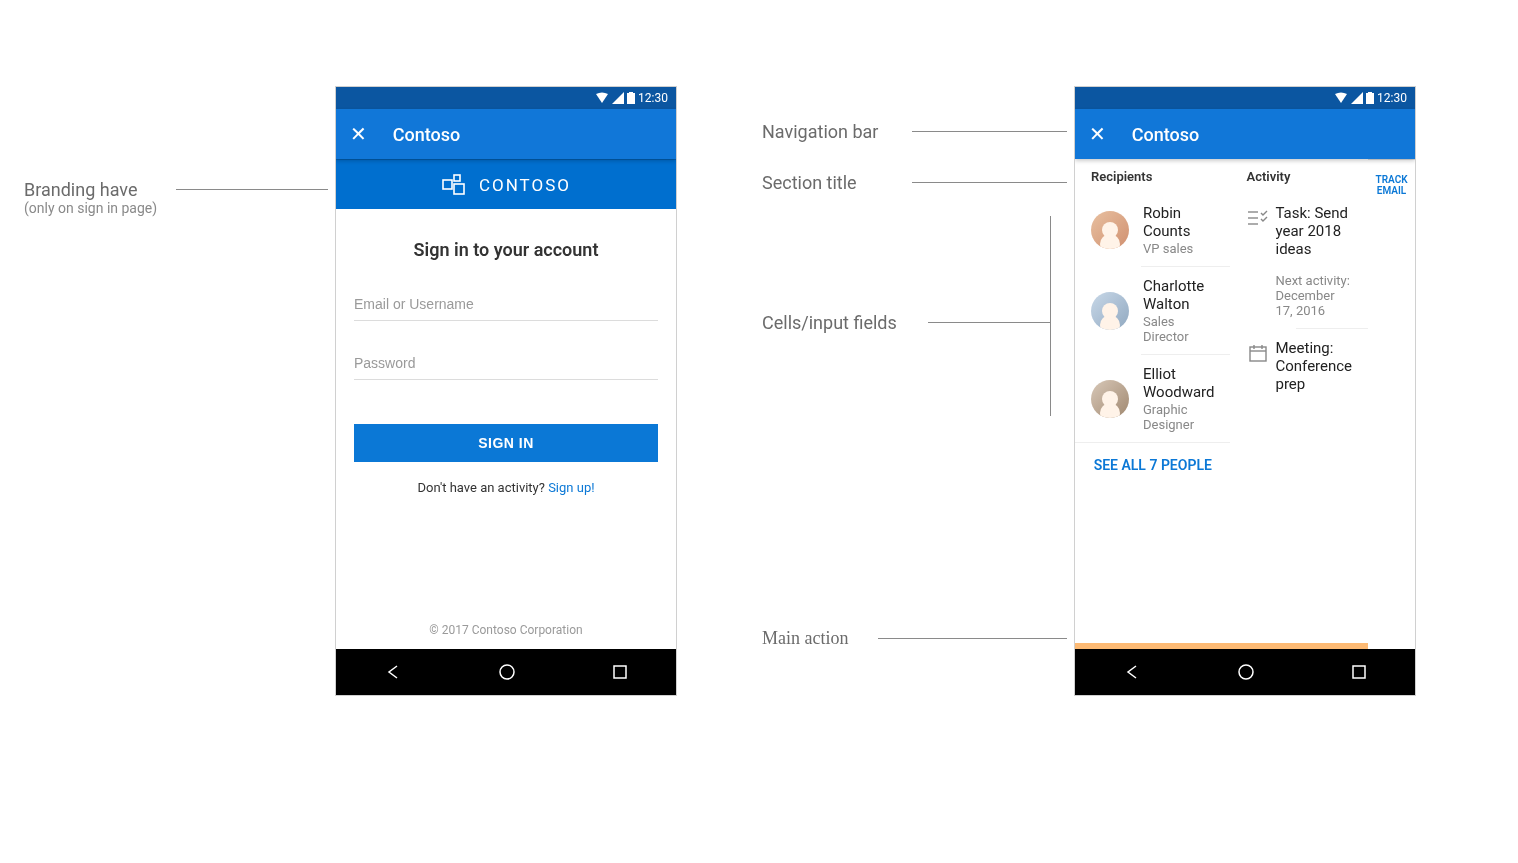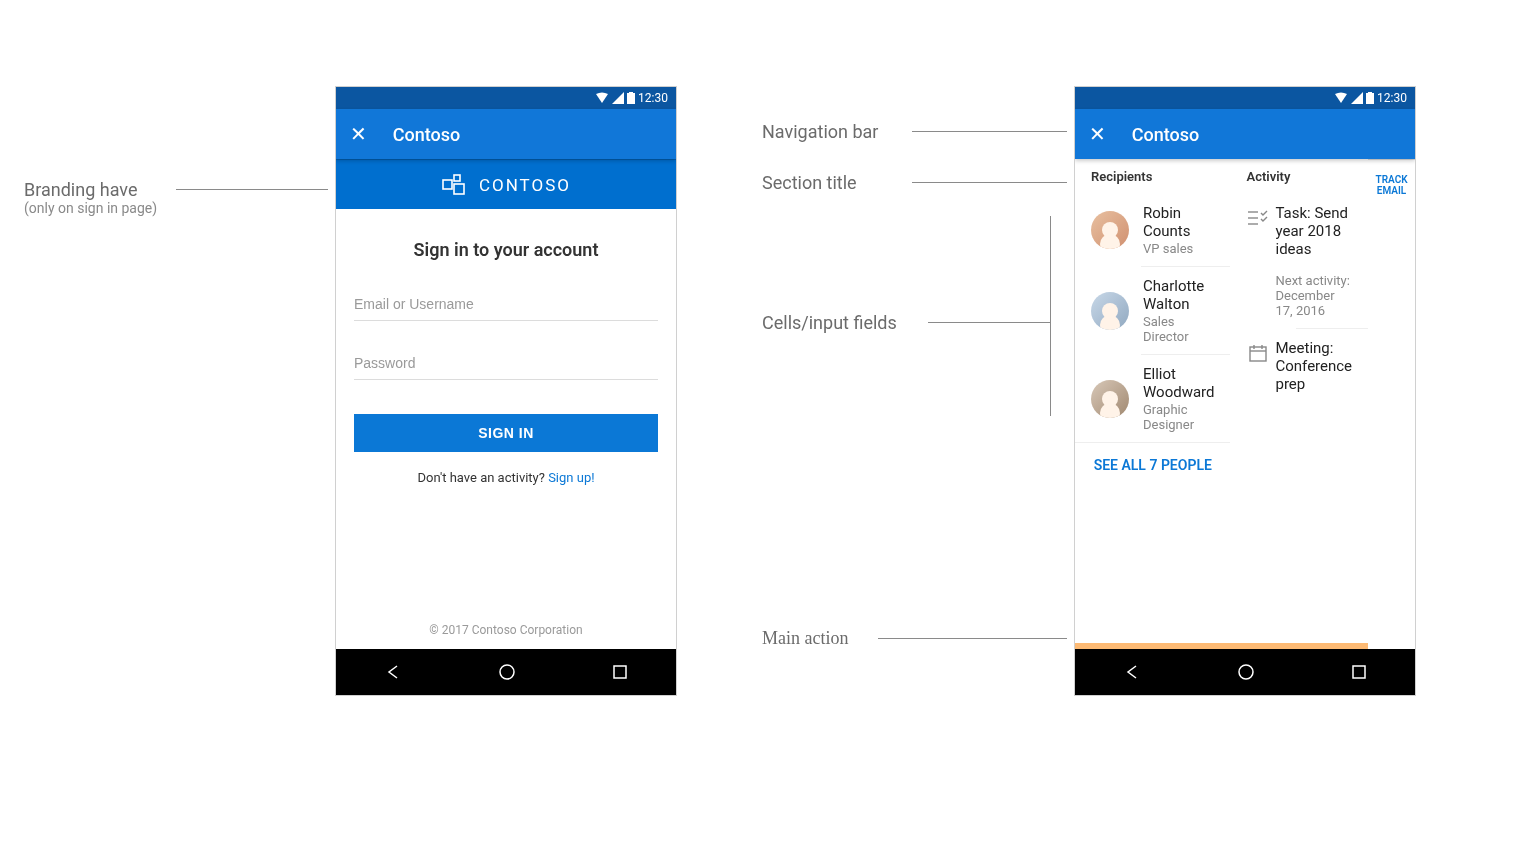--- a/index.html
+++ b/index.html
@@ -115,21 +115,21 @@
   .input-field::placeholder { color: #9a9a9a; }
   .primary-btn {
     background: #0b78d6;
     color: #fff;
     border: none;
     height: 38px;
     font-size: 14px;
     font-weight: 600;
     letter-spacing: 0.5px;
     cursor: pointer;
-    margin-top: 8px;
+    margin-top: 18px;
   }
   .signup-line {
     text-align: center;
     font-size: 13px;
     color: #333;
     margin-top: 18px;
   }
   .signup-link { color: #0b78d6; cursor: pointer; }
   .copyright {
     text-align: center;

